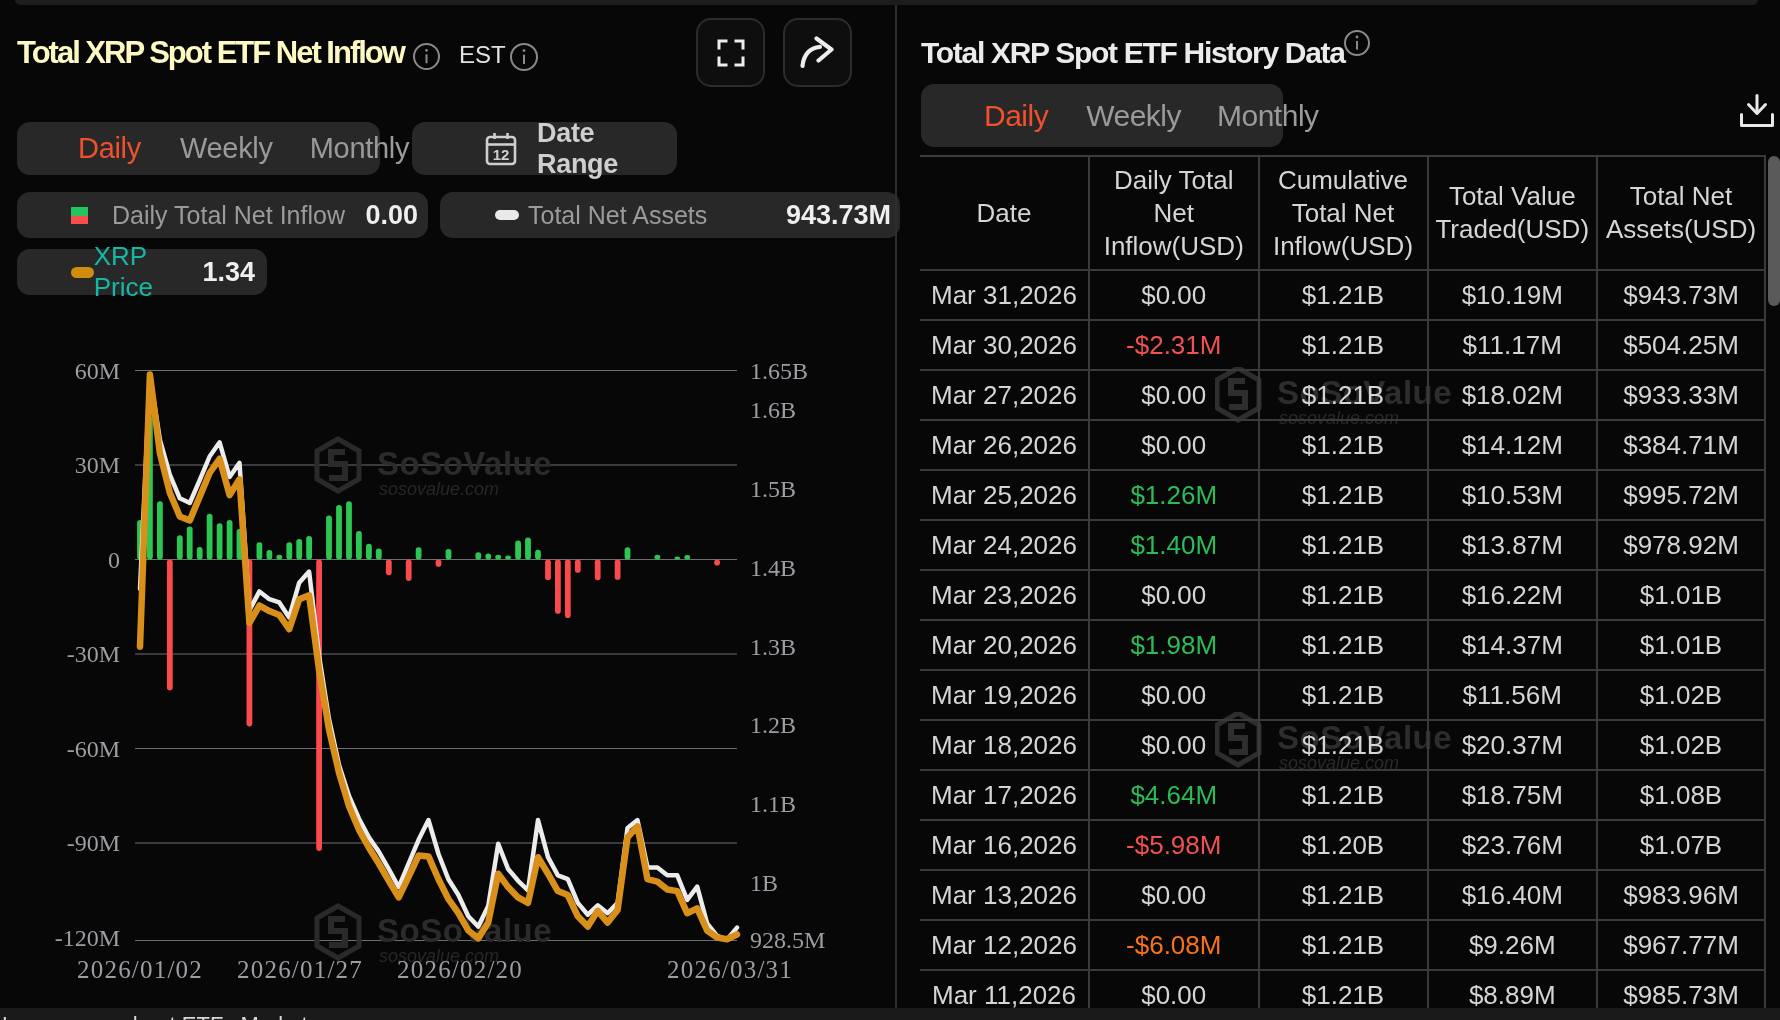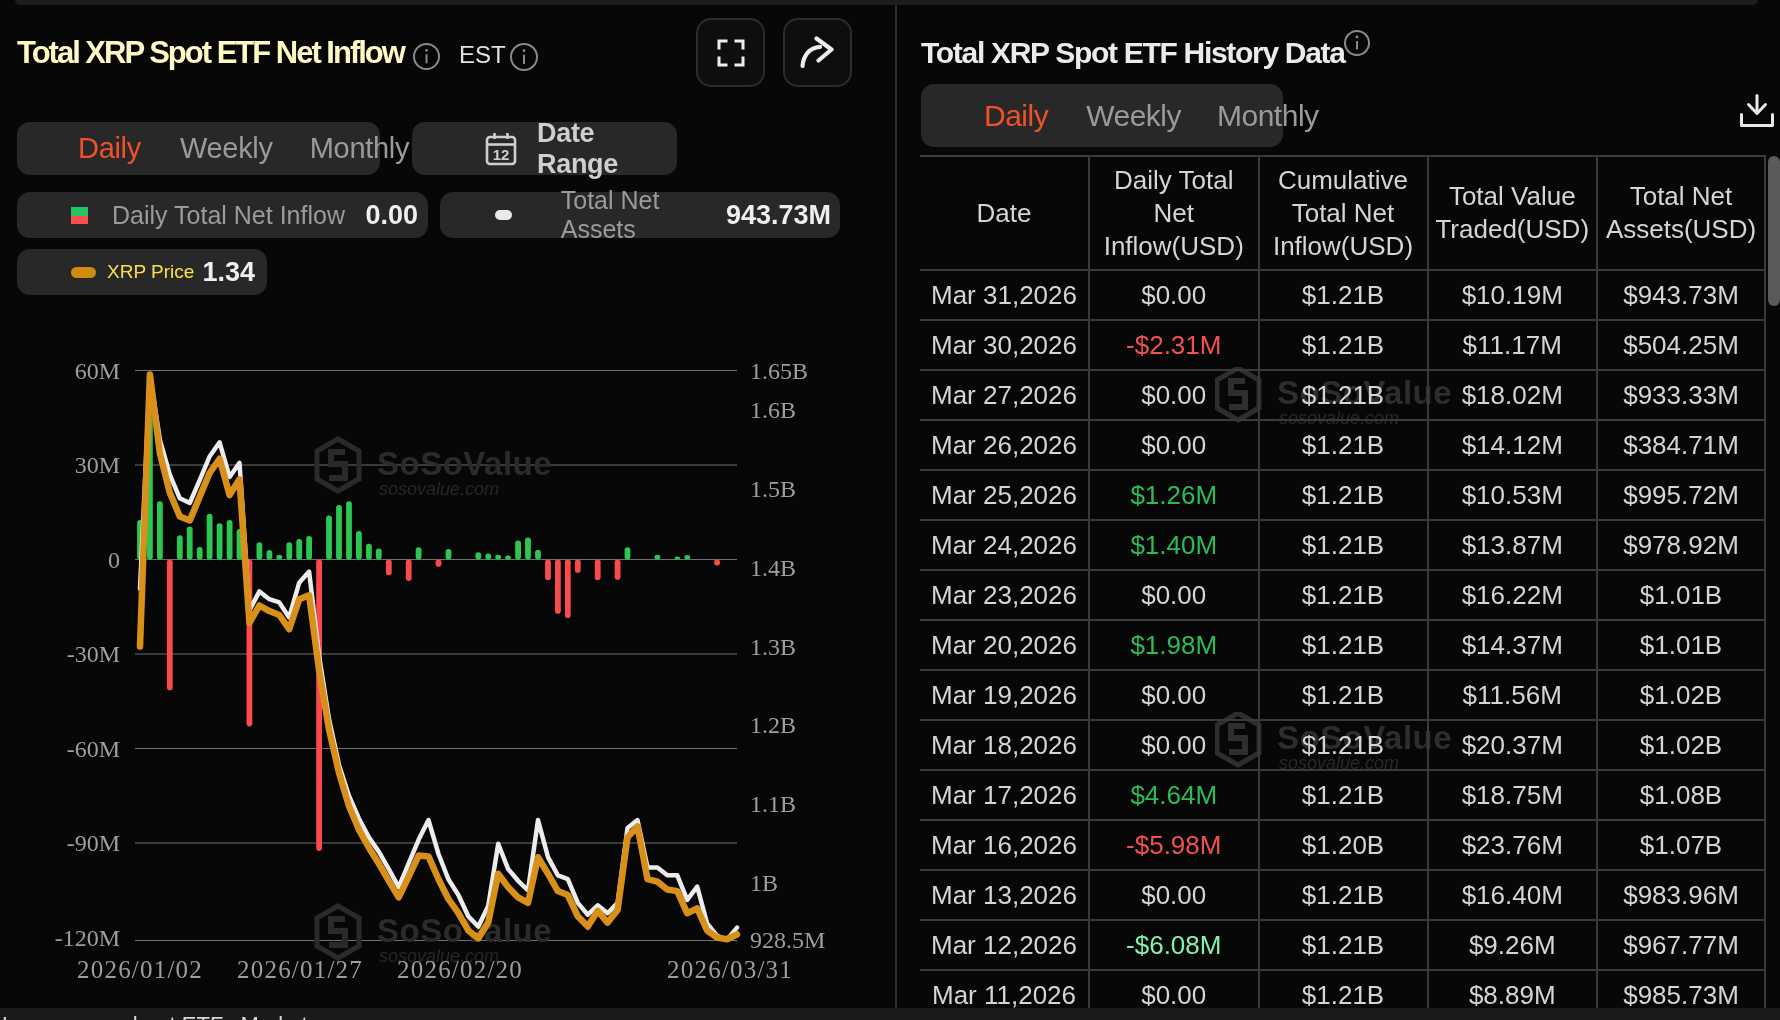--- a/index.html
+++ b/index.html
@@ -68,28 +68,28 @@
   </div>
 
   <div class="pill" style="left:17px; top:187px; width:411px; height:46px;">
     <span style="margin-left:8px; width:17px; height:17px; display:inline-block;">
       <span style="display:block; width:17px; height:9px; background:#22c55e;"></span>
       <span style="display:block; width:17px; height:8px; background:#fb4d4d;"></span>
       </span>
     <span style="margin-left:24px; font-size:25px; color:#9b9b9b;">Daily Total Net Inflow</span>
     <span style="margin-left:auto; margin-right:10px; font-size:27px; font-weight:bold; color:#efefef;">0.00</span>
   </div>
-  <div class="pill" style="left:440px; top:187px; width:400px; height:46px;gap:40px;">
+  <div class="pill" style="left:440px; top:187px; width:460px; height:46px;">
     <span style="margin-left:9px; width:24px; height:10px; border-radius:5px; background:#e9e9e9; display:inline-block;"></span>
     <span style="margin-left:9px; font-size:25px; color:#9b9b9b;">Total Net Assets</span>
     <span style="margin-left:auto; margin-right:9px; font-size:27px; font-weight:bold; color:#efefef;">943.73M</span>
   </div>
   <div class="pill" style="left:17px; top:244px; width:250px; height:46px;">
     <span style="margin-left:8px; width:25px; height:11px; border-radius:5.5px; background:#d08c0e; display:inline-block;"></span>
-    <span style="margin-left:11px; font-size:19px; color:#fde047;">XRP Price</span>
+    <span style="font-size:26px; color:#14b8a6;">XRP Price</span>
     <span style="margin-left:auto; margin-right:12px; font-size:27px; font-weight:bold; color:#efefef;">1.34</span>
   </div>
 </div>
 <svg width="895" height="1020" viewBox="0 0 895 1020" style="position:absolute;left:0;top:0;">
 <line x1="135" y1="370.5" x2="737" y2="370.5" stroke="#6f6f72" stroke-width="1.2"></line>
 <line x1="135" y1="465.0" x2="737" y2="465.0" stroke="#6f6f72" stroke-width="1.2"></line>
 <line x1="135" y1="559.5" x2="737" y2="559.5" stroke="#6f6f72" stroke-width="1.2"></line>
 <line x1="135" y1="654.0" x2="737" y2="654.0" stroke="#6f6f72" stroke-width="1.2"></line>
 <line x1="135" y1="748.5" x2="737" y2="748.5" stroke="#6f6f72" stroke-width="1.2"></line>
 <line x1="135" y1="843.0" x2="737" y2="843.0" stroke="#6f6f72" stroke-width="1.2"></line>
@@ -320,21 +320,21 @@
           </tr>
 <tr>
             <td>Mar 13,2026</td>
             <td>$0.00</td>
             <td>$1.21B</td>
             <td>$16.40M</td>
             <td>$983.96M</td>
           </tr>
 <tr>
             <td>Mar 12,2026</td>
-            <td style="color:#86efac">-$6.08M</td>
+            <td style="color:#f97316">-$6.08M</td>
             <td>$1.21B</td>
             <td>$9.26M</td>
             <td>$967.77M</td>
           </tr>
 <tr>
             <td>Mar 11,2026</td>
             <td>$0.00</td>
             <td>$1.21B</td>
             <td>$8.89M</td>
             <td>$985.73M</td>

